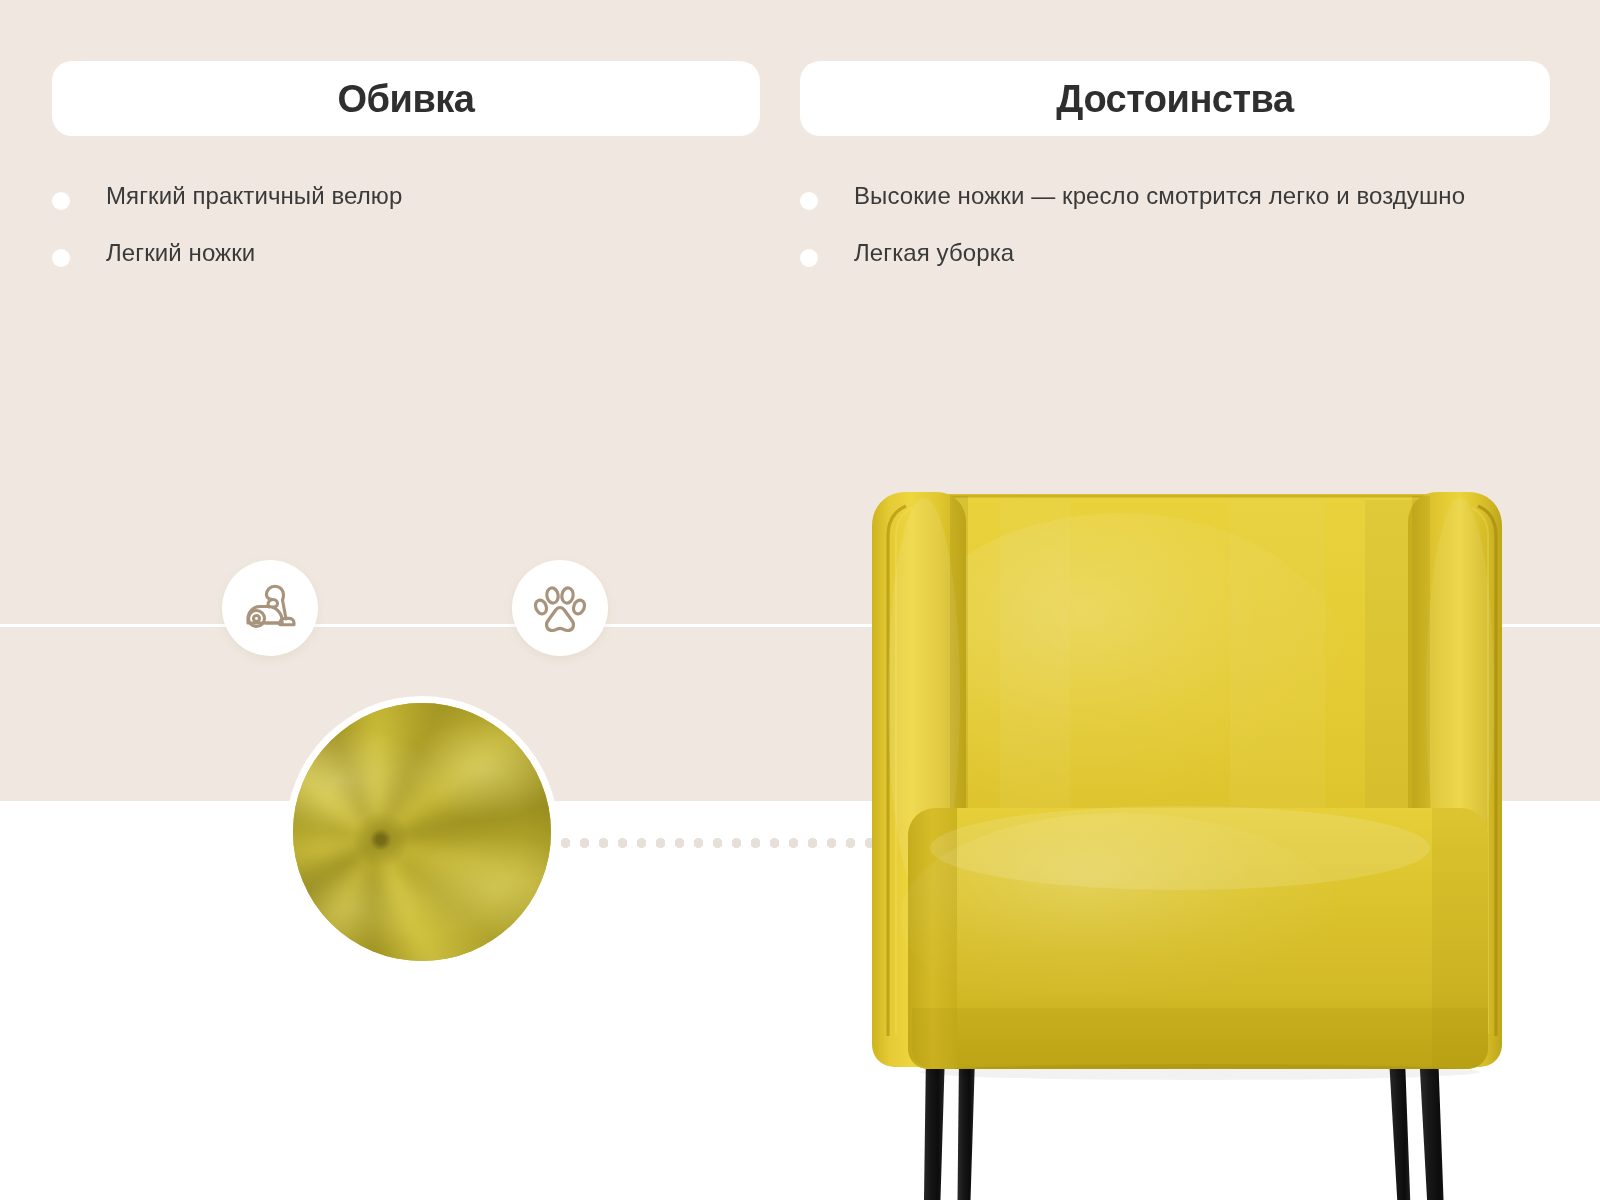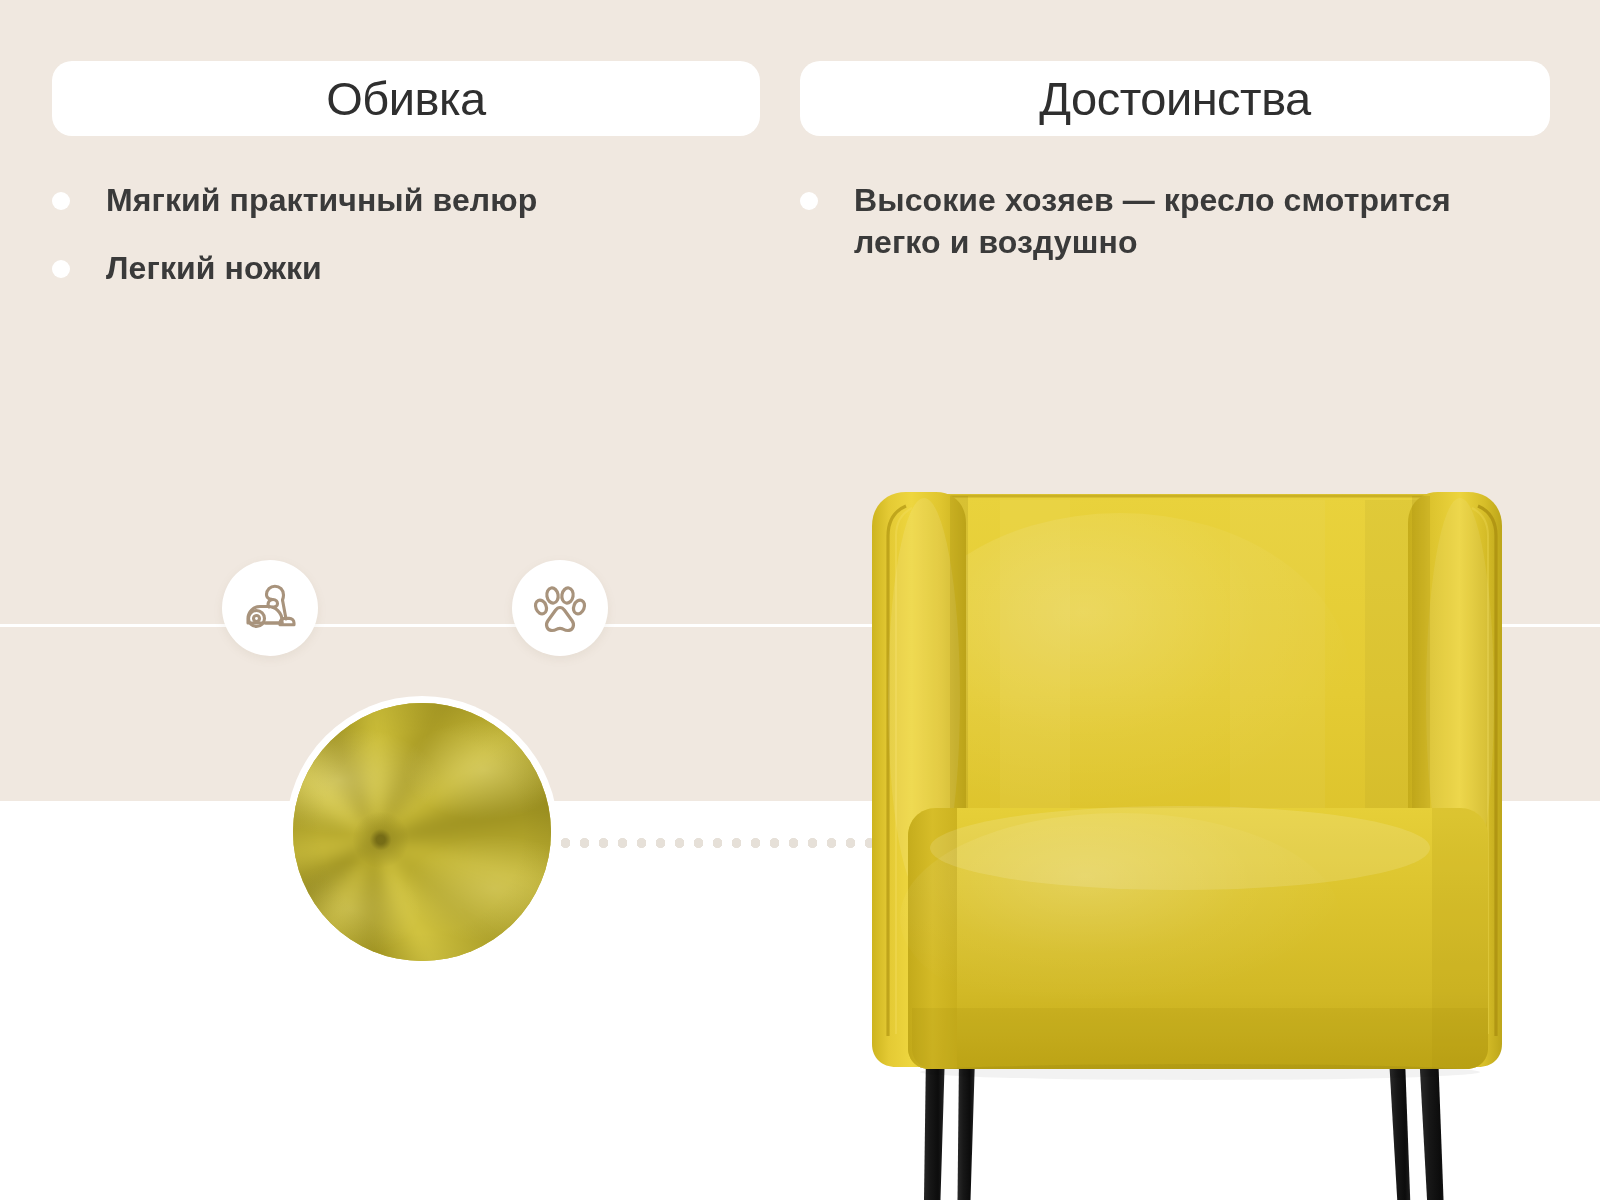--- a/index.html
+++ b/index.html
@@ -19,36 +19,36 @@
   .band-bottom{position:absolute;left:0;top:801px;width:1600px;height:399px;background:#ffffff;}
 
   
   .pill{
     position:absolute;background:#ffffff;border-radius:20px;
     display:flex;align-items:center;justify-content:center;
   }
   #pill-left{left:52px;top:61px;width:708px;height:75px;}
   #pill-right{left:800px;top:61px;width:750px;height:75px;}
   .pill-title{
-    font-size:47px;font-weight:normal;color:#2f2f2f;letter-spacing:-0.5px;
+    font-size:38px;font-weight:bold;color:#2f2f2f;letter-spacing:-0.5px;
     line-height:1;white-space:nowrap;
   }
 
   
   .bullets{position:absolute;}
   #bullets-left{left:52px;top:180px;width:730px;}
   #bullets-right{left:800px;top:180px;width:690px;}
   .bullet-row{display:flex;align-items:flex-start;margin-bottom:26px;}
   .bullet-dot{
     flex:0 0 auto;width:18px;height:18px;border-radius:50%;
     background:#ffffff;margin-top:12px;margin-right:36px;
   }
   .bullet-text{
-    font-size:32px;color:#3a3a3a;line-height:1.30;letter-spacing:0.1px;
-    font-weight:700;
+    font-size:24px;color:#3a3a3a;line-height:1.30;letter-spacing:0.1px;
+    font-weight:400;
   }
 
   
   .badge{
     position:absolute;width:96px;height:96px;border-radius:50%;
     background:#ffffff;display:flex;align-items:center;justify-content:center;
     box-shadow:0 3px 10px rgba(150,125,100,0.10);
   }
   #badge-vacuum{left:222px;top:560px;}
   #badge-paw{left:512px;top:560px;}
@@ -133,21 +133,25 @@
     </div>
   </div>
 
   <div class="pill" id="pill-right">
     <span class="pill-title">Достоинства</span>
   </div>
 
   <div class="bullets" id="bullets-right">
     <div class="bullet-row">
       <span class="bullet-dot"></span>
-      <span class="bullet-text">Высокие хозяев — кресло смотрится легко и воздушно</span>
+      <span class="bullet-text">Высокие ножки — кресло смотрится легко и воздушно</span>
+    </div>
+    <div class="bullet-row">
+      <span class="bullet-dot"></span>
+      <span class="bullet-text">Легкая уборка</span>
     </div>
   </div>
 
   <div class="badge" id="badge-vacuum">
     <span>
       <svg width="62" height="62" viewBox="0 0 62 62" fill="none" stroke="#a8937c" stroke-width="3.1" stroke-linecap="round" stroke-linejoin="round">
 
         <path d="M9 41.5c0-6.6 5.4-12 12-12h8c7.7 0 14 6.3 14 14v2.5H9z"></path>
 
         <circle cx="17.5" cy="41.5" r="8"></circle>

